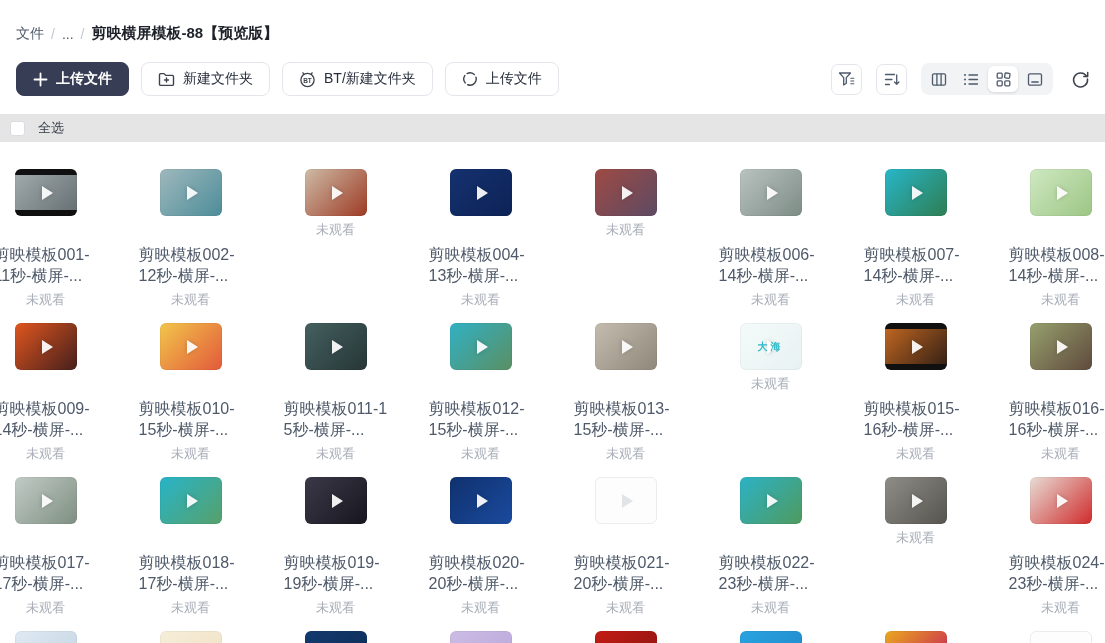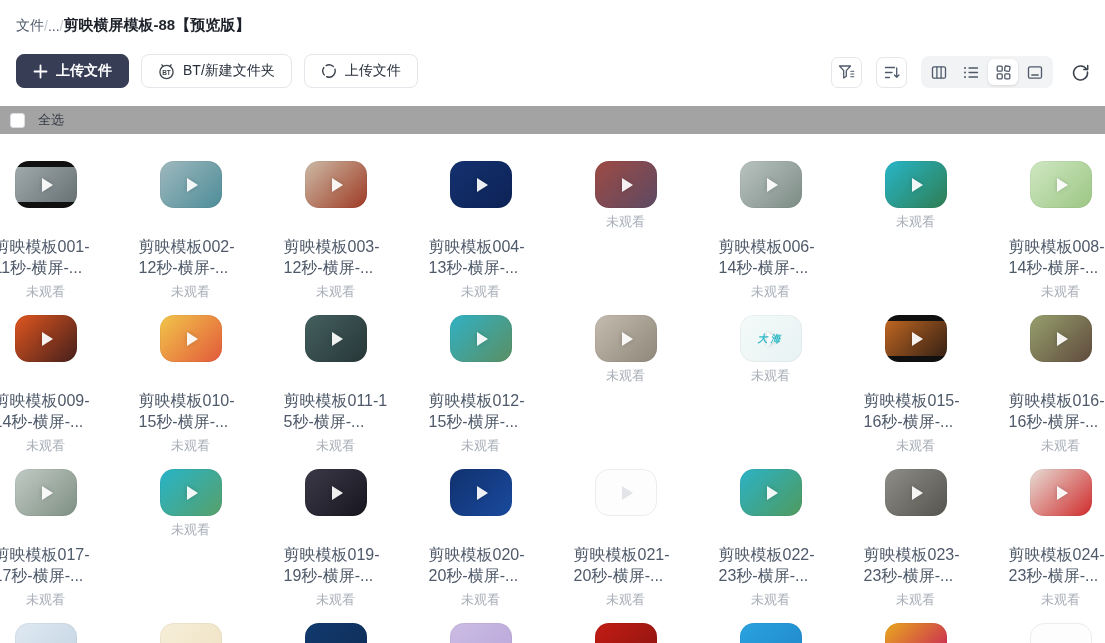--- a/index.html
+++ b/index.html
@@ -1,58 +1,58 @@
 <!DOCTYPE html>
 <html><head>
 <meta charset="utf-8">
 <style>
   * { box-sizing: border-box; margin: 0; padding: 0; }
   html, body { width: 1105px; height: 643px; overflow: hidden; background: #fff;
     font-family: "Liberation Sans", sans-serif; }
 
   
-  .breadcrumb { display: flex; align-items: center; padding: 16px 0 0 16px;
+  .breadcrumb { display: flex; align-items: center; gap: 7px; padding: 24px 0 0 16px;
     font-size: 14px; color: #4e5969; }
   .breadcrumb .crumb { cursor: pointer; }
   .breadcrumb .sep { color: #c2c7d0; }
   .breadcrumb .current { color: #1d2129; font-weight: 700; font-size: 15px; }
 
   
-  .toolbar-row { display: flex; align-items: flex-end; justify-content: space-between;
+  .toolbar-row { display: flex; align-items: center; justify-content: space-between;
     padding: 19px 12px 0 16px; }
   .btn-group { display: flex; align-items: center; gap: 12px; }
   .btn { height: 34px; display: inline-flex; align-items: center; gap: 8px; padding: 0 16px;
     border: 1px solid #e5e6eb; border-radius: 8px; background: #fff; color: #272e3b;
     font-size: 14px; cursor: pointer; white-space: nowrap; }
   .btn svg { flex: none; }
   .btn.primary { background: #383d56; border-color: #383d56; color: #fff; font-weight: 700; }
   .right-controls { display: flex; align-items: center; gap: 14px; }
   .icon-btn { width: 31px; height: 31px; border: 1px solid #e5e6eb; border-radius: 7px;
     background: #fff; display: flex; align-items: center; justify-content: center;
     color: #4e5969; cursor: pointer; }
   .seg { background: #f2f3f5; border-radius: 8px; padding: 3px; display: flex; gap: 2px; }
   .seg-item { width: 30px; height: 26px; border-radius: 6px; display: flex; align-items: center;
     justify-content: center; color: #4e5969; cursor: pointer; }
   .seg-item.selected { background: #fff; box-shadow: 0 1px 3px rgba(0,0,0,.12); }
   .refresh-btn { width: 26px; height: 26px; display: flex; align-items: center;
     justify-content: center; color: #3d434d; cursor: pointer; background: none; border: none; }
 
   
-  .select-bar { margin-top: 18px; height: 28px; background: #a3a3a3; display: flex;
+  .select-bar { margin-top: 18px; height: 28px; background: #e5e5e5; display: flex;
     align-items: center; padding-left: 10px; gap: 13px; }
   .checkbox { width: 15px; height: 15px; border: 1px solid #d9dce1; border-radius: 3px;
     background: #fff; cursor: pointer; flex: none; }
   .select-label { font-size: 13px; color: #333a45; }
 
   
   .grid { width: 1160px; margin-left: -27px; padding-top: 27px; display: grid;
     grid-template-columns: repeat(8, 145px); grid-auto-rows: 154px; }
   .cell { display: flex; flex-direction: column; align-items: center; }
-  .thumb { width: 62px; height: 47px; border-radius: 14px; position: relative; flex: none;
-    box-shadow: inset 0 0 0 1px rgba(0,0,0,.04); cursor: pointer; overflow: hidden; font-style: italic; }
+  .thumb { width: 62px; height: 47px; border-radius: 6px; position: relative; flex: none;
+    box-shadow: inset 0 0 0 1px rgba(0,0,0,.04); cursor: pointer; overflow: hidden; }
   .thumb.empty { background: #fdfdfd !important; border: 1px solid #ececec; box-shadow: none; }
   .play { position: absolute; inset: 0; display: flex; align-items: center; justify-content: center; }
   .play::before { content: ""; width: 0; height: 0; margin-left: 4px;
     border-left: 11px solid rgba(255,255,255,.93);
     border-top: 7px solid transparent; border-bottom: 7px solid transparent;
     filter: drop-shadow(0 0 2px rgba(0,0,0,.2)); }
   .thumb.empty .play::before { border-left-color: #e2e4e7; filter: none; }
   .thumb-label { position: absolute; top: 50%; left: 50%; transform: translate(-50%,-50%);
     font-size: 10px; letter-spacing: 3px; font-weight: 700; white-space: nowrap; }
   .title { width: 104px; margin-top: 28px; font-size: 16px; line-height: 21px; color: #4e5969;
@@ -72,20 +72,29 @@
 
 <div class="toolbar-row">
   <div class="btn-group">
     <button class="btn primary">
       <span style="display:flex">
         <svg width="15" height="15" viewBox="0 0 15 15">
             <path d="M7.5 1.5v12M1.5 7.5h12" stroke="#fff" stroke-width="1.8" stroke-linecap="round"></path>
           </svg>
       </span>
       <span>上传文件</span>
+    </button>
+    <button class="btn">
+      <span style="display:flex">
+        <svg width="17" height="15" viewBox="0 0 17 15" fill="none" stroke="#3d434d" stroke-width="1.4" stroke-linejoin="round">
+          <path d="M1.5 2.8c0-.7.5-1.2 1.2-1.2h3.4l1.6 1.8h6.6c.7 0 1.2.5 1.2 1.2v7.6c0 .7-.5 1.2-1.2 1.2H2.7c-.7 0-1.2-.5-1.2-1.2V2.8z"></path>
+          <path d="M8.5 6v4M6.5 8h4" stroke-linecap="round"></path>
+        </svg>
+      </span>
+      <span>新建文件夹</span>
     </button>
     <button class="btn">
       <span style="display:flex">
         <svg width="17" height="17" viewBox="0 0 17 17" fill="none">
           <circle cx="8.5" cy="9" r="6.6" stroke="#3d434d" stroke-width="1.3"></circle>
           <path d="M4.8 3.4 3.9 1.8M12.2 3.4l.9-1.6" stroke="#3d434d" stroke-width="1.3" stroke-linecap="round"></path>
           <text x="8.5" y="11.6" font-size="6.5" font-weight="bold" fill="#3d434d" text-anchor="middle" font-family="Liberation Sans, sans-serif">BT</text>
         </svg>
       </span>
       <span>BT/新建文件夹</span>
@@ -183,21 +192,20 @@
       <span class="play"></span>
     </div>
     <div class="title">剪映模板002-12秒-横屏-...</div>
     <div class="status">未观看</div>
   </div>
 
   <div class="cell">
     <div class="thumb" style="background: linear-gradient(135deg, rgb(205, 187, 166), rgb(158, 58, 36));">
       <span class="play"></span>
     </div>
-    <div class="title">剪映模板003-12秒-横屏-...</div>
     <div class="status">未观看</div>
   </div>
 
   <div class="cell">
     <div class="thumb" style="background: linear-gradient(135deg, rgb(20, 49, 111), rgb(13, 35, 86));">
       <span class="play"></span>
     </div>
     <div class="title">剪映模板004-13秒-横屏-...</div>
     <div class="status">未观看</div>
   </div>
@@ -214,20 +222,21 @@
       <span class="play"></span>
     </div>
     <div class="title">剪映模板006-14秒-横屏-...</div>
     <div class="status">未观看</div>
   </div>
 
   <div class="cell">
     <div class="thumb" style="background: linear-gradient(135deg, rgb(40, 182, 201), rgb(46, 125, 82));">
       <span class="play"></span>
     </div>
+    <div class="title">剪映模板007-14秒-横屏-...</div>
     <div class="status">未观看</div>
   </div>
 
   <div class="cell">
     <div class="thumb" style="background: linear-gradient(135deg, rgb(207, 232, 194), rgb(156, 198, 132));">
       <span class="play"></span>
     </div>
     <div class="title">剪映模板008-14秒-横屏-...</div>
     <div class="status">未观看</div>
   </div>
@@ -261,20 +270,21 @@
       <span class="play"></span>
     </div>
     <div class="title">剪映模板012-15秒-横屏-...</div>
     <div class="status">未观看</div>
   </div>
 
   <div class="cell">
     <div class="thumb" style="background: linear-gradient(135deg, rgb(196, 188, 174), rgb(143, 135, 122));">
       <span class="play"></span>
     </div>
+    <div class="title">剪映模板013-15秒-横屏-...</div>
     <div class="status">未观看</div>
   </div>
 
   <div class="cell">
     <div class="thumb" style="background: linear-gradient(135deg, rgb(244, 250, 250), rgb(232, 242, 242));">
       <span class="play"></span>
     <span class="thumb-label" style="color: rgb(47, 185, 199);">大海</span>
       </div>
     <div class="status">未观看</div>
   </div>
@@ -300,20 +310,21 @@
       <span class="play"></span>
     </div>
     <div class="title">剪映模板017-17秒-横屏-...</div>
     <div class="status">未观看</div>
   </div>
 
   <div class="cell">
     <div class="thumb" style="background: linear-gradient(135deg, rgb(39, 180, 200), rgb(87, 160, 106));">
       <span class="play"></span>
     </div>
+    <div class="title">剪映模板018-17秒-横屏-...</div>
     <div class="status">未观看</div>
   </div>
 
   <div class="cell">
     <div class="thumb" style="background: linear-gradient(135deg, rgb(59, 57, 72), rgb(23, 22, 31));">
       <span class="play"></span>
     </div>
     <div class="title">剪映模板019-19秒-横屏-...</div>
     <div class="status">未观看</div>
   </div>
@@ -339,21 +350,20 @@
       <span class="play"></span>
     </div>
     <div class="title">剪映模板022-23秒-横屏-...</div>
     <div class="status">未观看</div>
   </div>
 
   <div class="cell">
     <div class="thumb" style="background: linear-gradient(135deg, rgb(142, 141, 136), rgb(85, 84, 79));">
       <span class="play"></span>
     </div>
-    <div class="title">剪映模板023-23秒-横屏-...</div>
     <div class="status">未观看</div>
   </div>
 
   <div class="cell">
     <div class="thumb" style="background: linear-gradient(135deg, rgb(232, 221, 214), rgb(207, 43, 43));">
       <span class="play"></span>
     </div>
     <div class="title">剪映模板024-23秒-横屏-...</div>
     <div class="status">未观看</div>
   </div>

